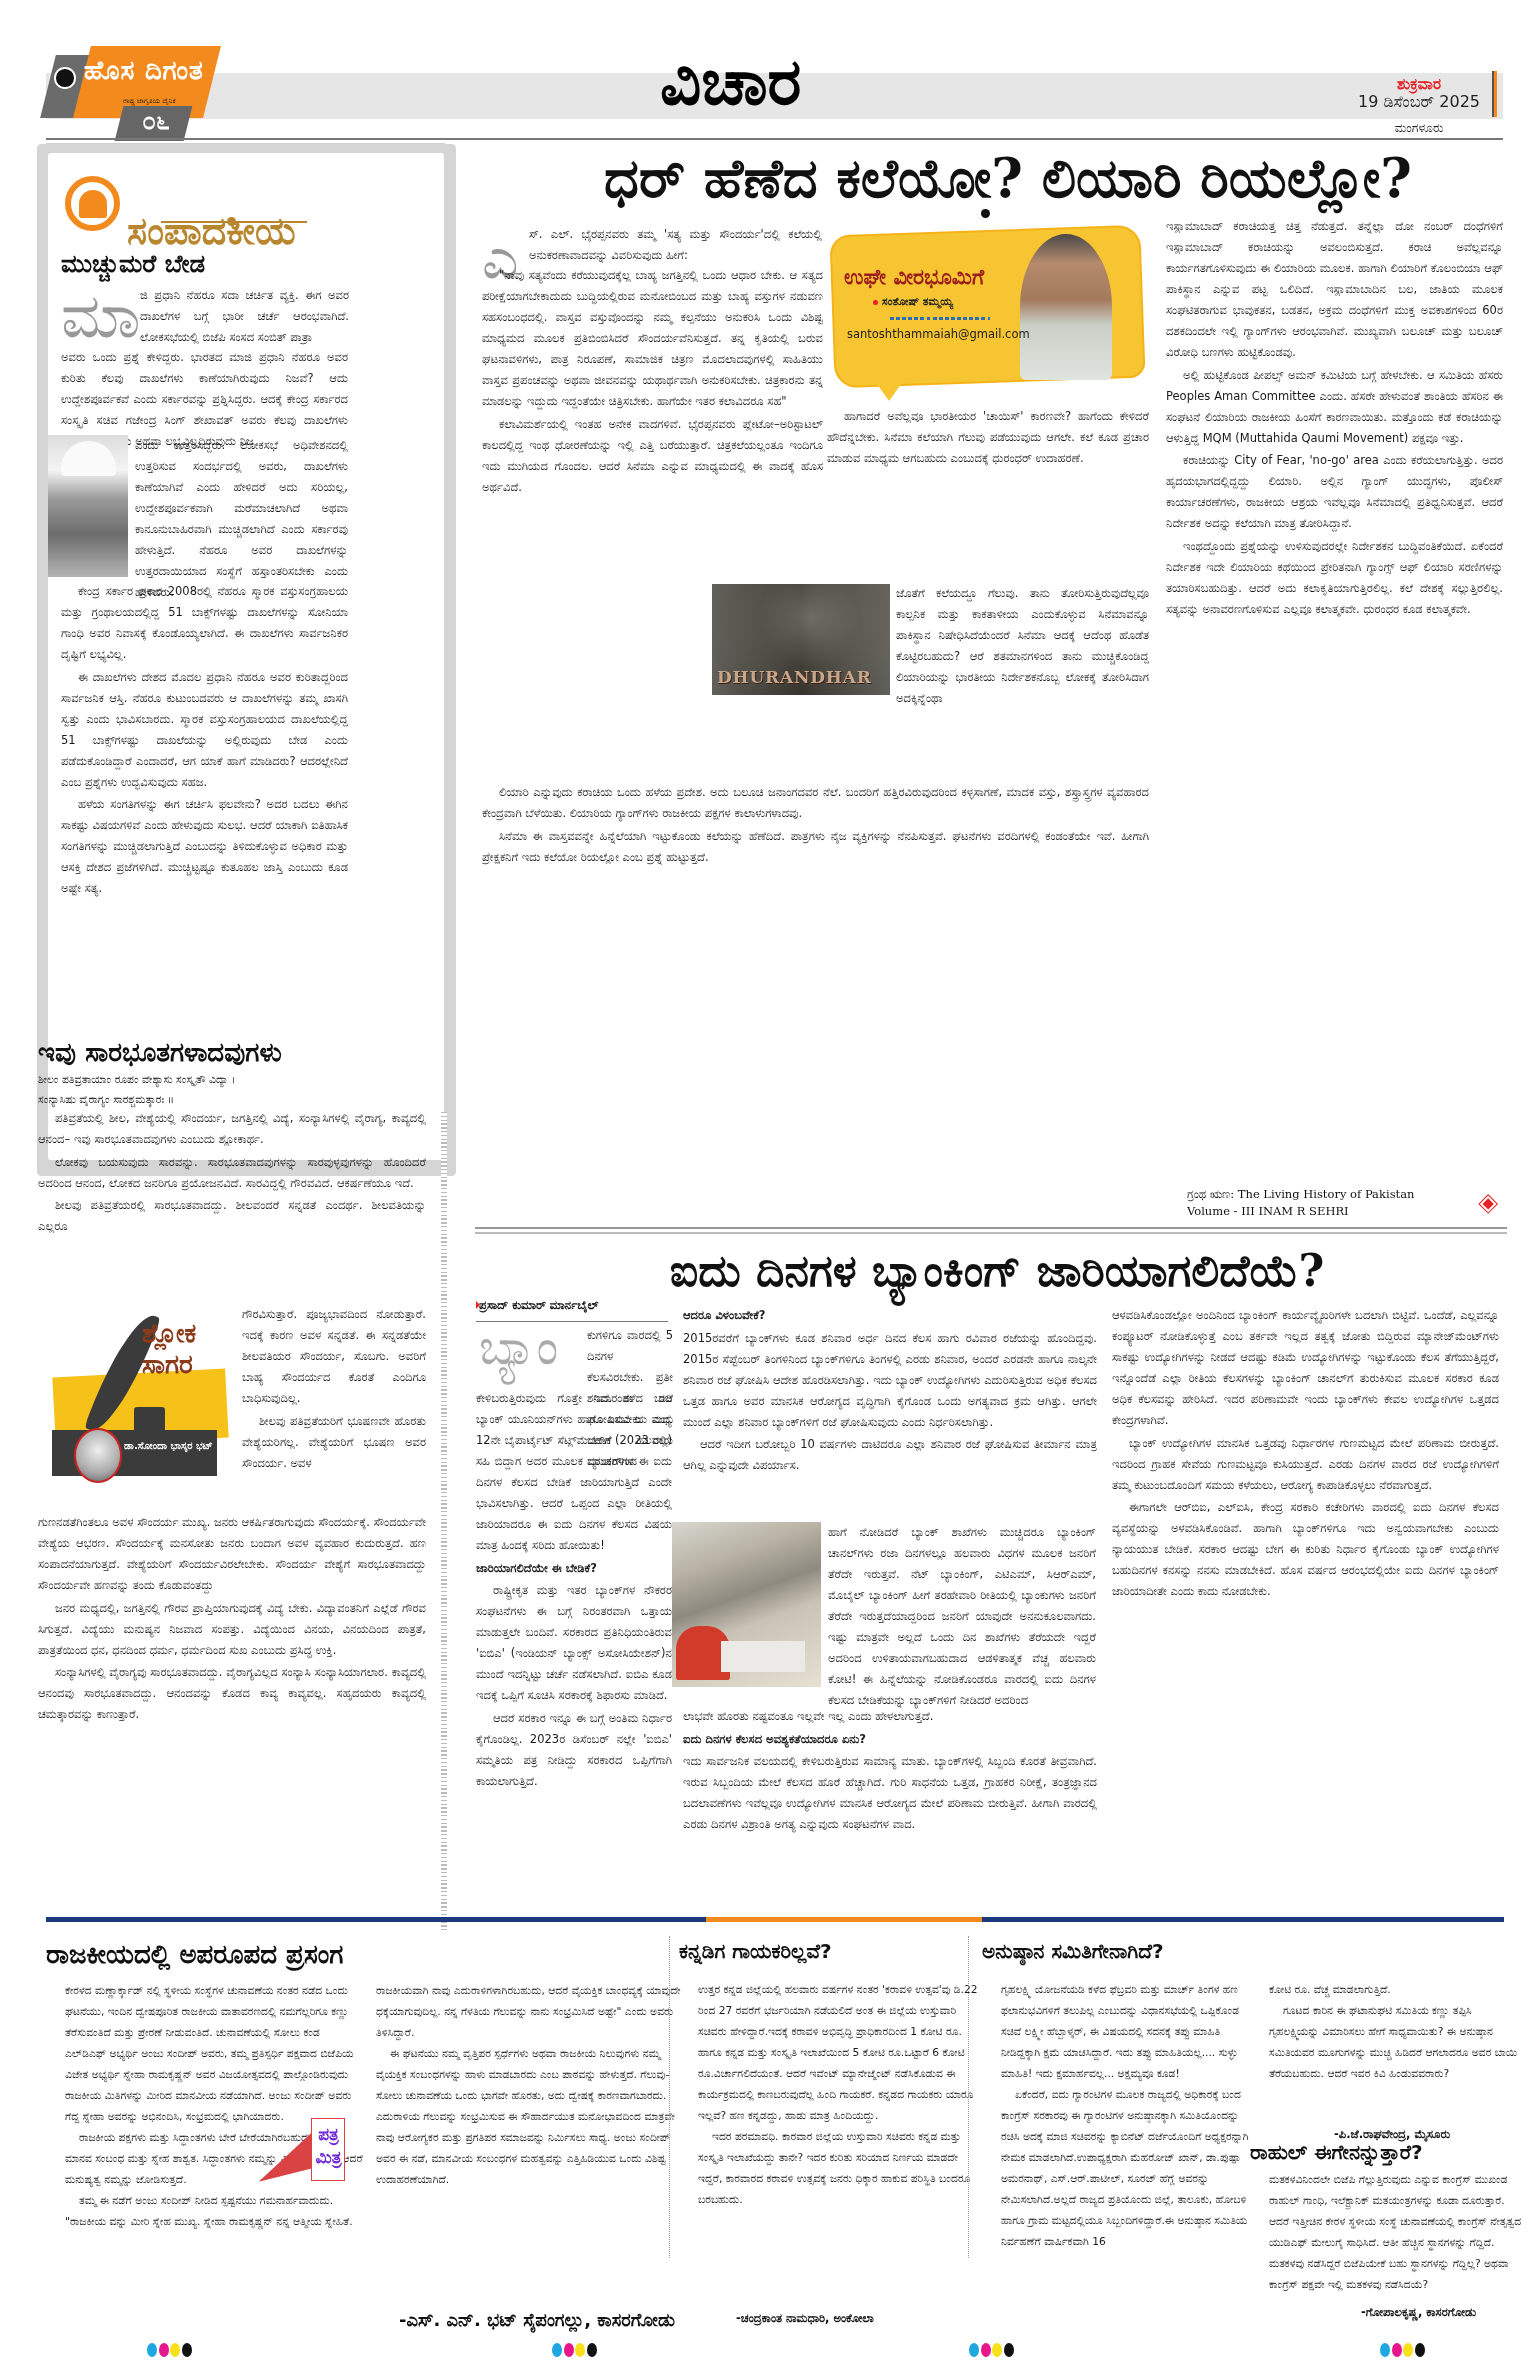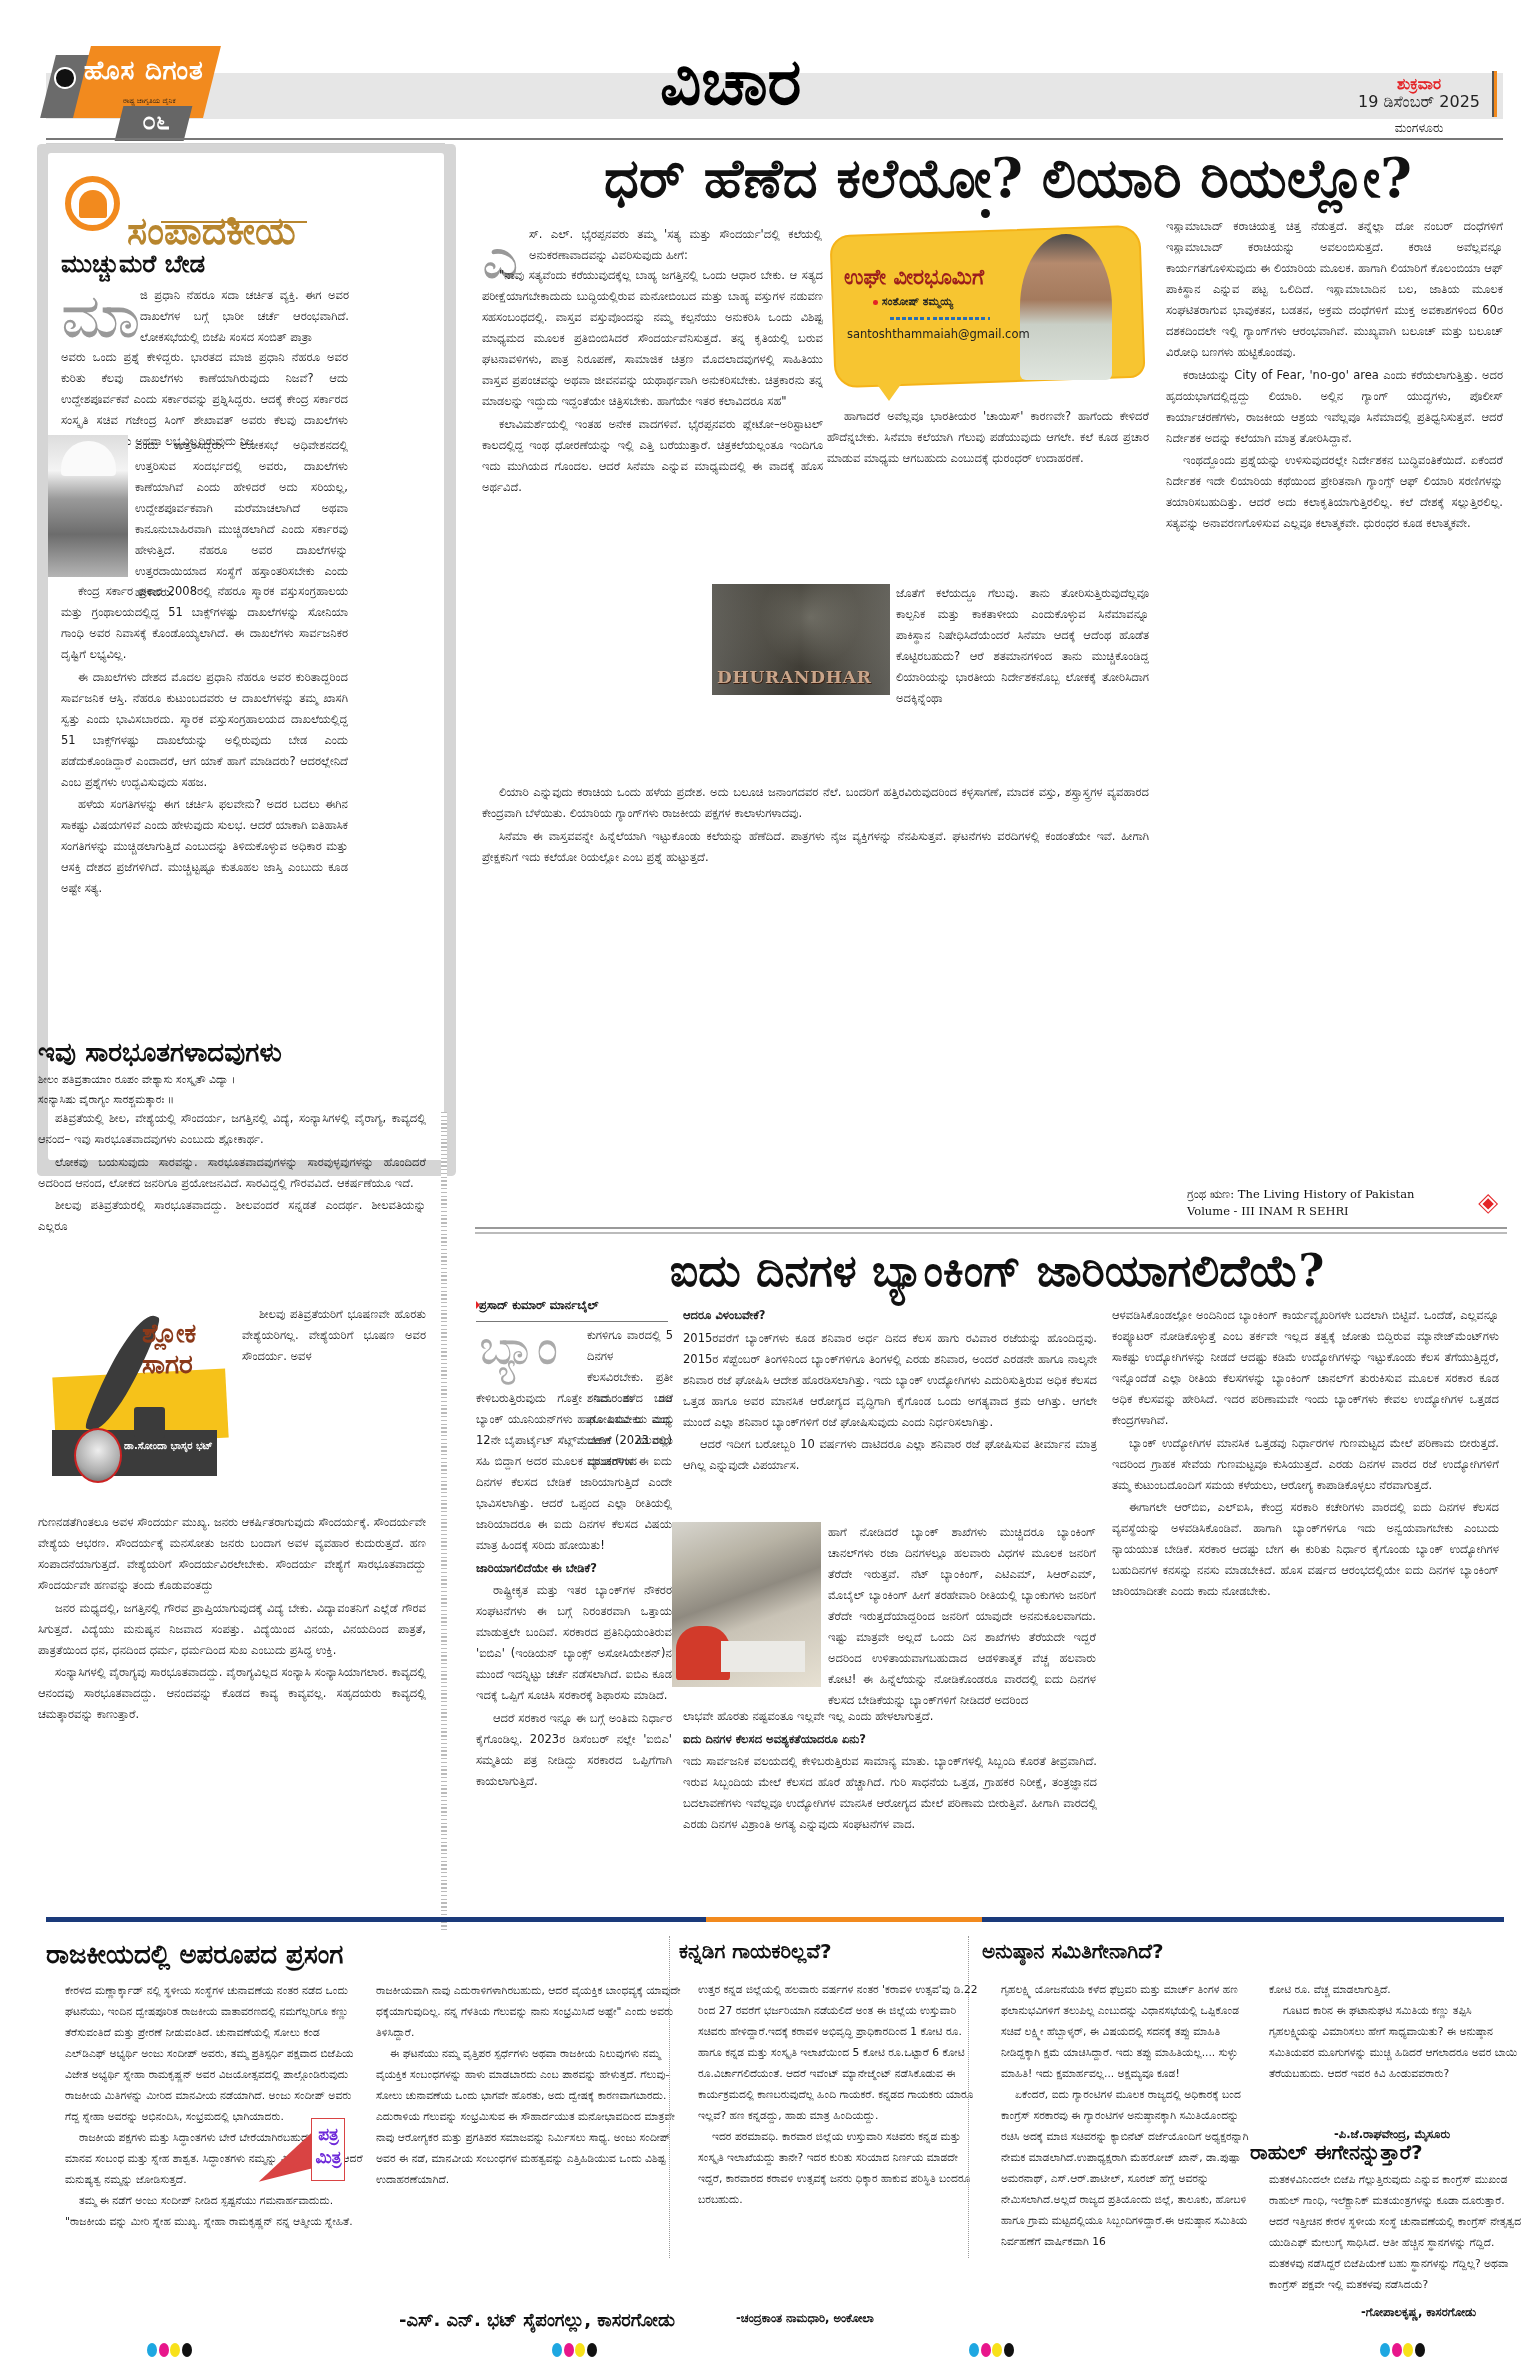--- a/index.html
+++ b/index.html
@@ -193,20 +193,21 @@
   <p>ಶೀಲವು ಪತಿವ್ರತೆಯರಲ್ಲಿ ಸಾರಭೂತವಾದದ್ದು. ಶೀಲವಂದರೆ ಸನ್ನಡತೆ ಎಂದರ್ಥ. ಶೀಲವತಿಯನ್ನು ಎಲ್ಲರೂ</p>
 </div>
 <div class="abs" id="sloka-yellow"></div>
 <div class="abs" id="sloka-dark"></div>
 <div class="abs" id="sloka-feather"></div>
 <div class="abs" id="sloka-ink"></div>
 <div class="abs" id="sloka-badge-title">ಶ್ಲೋಕ ಸಾಗರ</div>
 <div class="abs" id="sloka-author-photo"></div>
 <div class="abs" id="sloka-author">ಡಾ.ಸೋಂದಾ ಭಾಸ್ಕರ ಭಟ್</div>
 <div class="abs body-text" id="sloka-body2">
+  <p class="noindent">ಗೌರವಿಸುತ್ತಾರೆ. ಪೂಜ್ಯಭಾವದಿಂದ ನೋಡುತ್ತಾರೆ. ಇದಕ್ಕೆ ಕಾರಣ ಅವಳ ಸನ್ನಡತೆ. ಈ ಸನ್ನಡತೆಯೇ ಶೀಲವತಿಯರ ಸೌಂದರ್ಯ, ಸೊಬಗು. ಅವರಿಗೆ ಬಾಹ್ಯ ಸೌಂದರ್ಯದ ಕೊರತೆ ಎಂದಿಗೂ ಬಾಧಿಸುವುದಿಲ್ಲ.</p>
   <p>ಶೀಲವು ಪತಿವ್ರತೆಯರಿಗೆ ಭೂಷಣವೇ ಹೊರತು ವೇಶ್ಯೆಯರಿಗಲ್ಲ. ವೇಶ್ಯೆಯರಿಗೆ ಭೂಷಣ ಅವರ ಸೌಂದರ್ಯ. ಅವಳ</p>
 </div>
 <div class="abs body-text" id="sloka-body3">
   <p class="noindent">ಗುಣನಡತೆಗಿಂತಲೂ ಅವಳ ಸೌಂದರ್ಯ ಮುಖ್ಯ. ಜನರು ಆಕರ್ಷಿತರಾಗುವುದು ಸೌಂದರ್ಯಕ್ಕೆ. ಸೌಂದರ್ಯವೇ ವೇಶ್ಯೆಯ ಆಭರಣ. ಸೌಂದರ್ಯಕ್ಕೆ ಮನಸೋತು ಜನರು ಬಂದಾಗ ಅವಳ ವ್ಯವಹಾರ ಕುದುರುತ್ತದೆ. ಹಣ ಸಂಪಾದನೆಯಾಗುತ್ತದೆ. ವೇಶ್ಯೆಯರಿಗೆ ಸೌಂದರ್ಯವಿರಲೇಬೇಕು. ಸೌಂದರ್ಯ ವೇಶ್ಯೆಗೆ ಸಾರಭೂತವಾದದ್ದು ಸೌಂದರ್ಯವೇ ಹಣವನ್ನು ತಂದು ಕೊಡುವಂತದ್ದು</p>
   <p>ಜನರ ಮಧ್ಯದಲ್ಲಿ, ಜಗತ್ತಿನಲ್ಲಿ ಗೌರವ ಪ್ರಾಪ್ತಿಯಾಗುವುದಕ್ಕೆ ವಿದ್ಯೆ ಬೇಕು. ವಿದ್ಯಾವಂತನಿಗೆ ಎಲ್ಲೆಡೆ ಗೌರವ ಸಿಗುತ್ತದೆ. ವಿದ್ಯೆಯು ಮನುಷ್ಯನ ನಿಜವಾದ ಸಂಪತ್ತು. ವಿದ್ಯೆಯಿಂದ ವಿನಯ, ವಿನಯದಿಂದ ಪಾತ್ರತೆ, ಪಾತ್ರತೆಯಿಂದ ಧನ, ಧನದಿಂದ ಧರ್ಮ, ಧರ್ಮದಿಂದ ಸುಖ ಎಂಬುದು ಪ್ರಸಿದ್ಧ ಉಕ್ತಿ.</p>
   <p>ಸಂನ್ಯಾಸಿಗಳಲ್ಲಿ ವೈರಾಗ್ಯವು ಸಾರಭೂತವಾದದ್ದು. ವೈರಾಗ್ಯವಿಲ್ಲದ ಸಂನ್ಯಾಸಿ ಸಂನ್ಯಾಸಿಯಾಗಲಾರ. ಕಾವ್ಯದಲ್ಲಿ ಆನಂದವು ಸಾರಭೂತವಾದದ್ದು. ಆನಂದವನ್ನು ಕೊಡದ ಕಾವ್ಯ ಕಾವ್ಯವಲ್ಲ. ಸಹೃದಯರು ಕಾವ್ಯದಲ್ಲಿ ಚಮತ್ಕಾರವನ್ನು ಕಾಣುತ್ತಾರೆ.</p>
 </div>
 <div class="abs" id="sloka-side-rule"></div>
 
 <div class="abs serif-head" id="main-headline">ಧರ್ ಹೆಣೆದ ಕಲೆಯೋ? ಲಿಯಾರಿ ರಿಯಲ್ಲೋ?</div>
@@ -237,20 +238,21 @@
 <div class="abs" id="dhurandhar-text">DHURANDHAR</div>
 <div class="abs body-text" id="main-col2b">
   <p class="noindent">ಜೊತೆಗೆ ಕಲೆಯದ್ದೂ ಗೆಲುವು. ತಾನು ತೋರಿಸುತ್ತಿರುವುದೆಲ್ಲವೂ ಕಾಲ್ಪನಿಕ ಮತ್ತು ಕಾಕತಾಳೀಯ ಎಂದುಕೊಳ್ಳುವ ಸಿನೆಮಾವನ್ನೂ ಪಾಕಿಸ್ಥಾನ ನಿಷೇಧಿಸಿದೆಯೆಂದರೆ ಸಿನೆಮಾ ಆದಕ್ಕೆ ಆದೆಂಥ ಹೊಡೆತ ಕೊಟ್ಟಿರಬಹುದು? ಆರೆ ಶತಮಾನಗಳಿಂದ ತಾನು ಮುಚ್ಚಿಕೊಂಡಿದ್ದ ಲಿಯಾರಿಯನ್ನು ಭಾರತೀಯ ನಿರ್ದೇಶಕನೊಬ್ಬ ಲೋಕಕ್ಕೆ ತೋರಿಸಿದಾಗ ಅದಕ್ಕಿನ್ನೆಂಥಾ</p>
 </div>
 <div class="abs body-text" id="main-col-lower" style="top:782px">
   <p>ಲಿಯಾರಿ ಎನ್ನುವುದು ಕರಾಚಿಯ ಒಂದು ಹಳೆಯ ಪ್ರದೇಶ. ಅದು ಬಲೂಚಿ ಜನಾಂಗದವರ ನೆಲೆ. ಬಂದರಿಗೆ ಹತ್ತಿರವಿರುವುದರಿಂದ ಕಳ್ಳಸಾಗಣೆ, ಮಾದಕ ವಸ್ತು, ಶಸ್ತ್ರಾಸ್ತ್ರಗಳ ವ್ಯವಹಾರದ ಕೇಂದ್ರವಾಗಿ ಬೆಳೆಯಿತು. ಲಿಯಾರಿಯ ಗ್ಯಾಂಗ್‌ಗಳು ರಾಜಕೀಯ ಪಕ್ಷಗಳ ಕಾಲಾಳುಗಳಾದವು.</p>
   <p>ಸಿನೆಮಾ ಈ ವಾಸ್ತವವನ್ನೇ ಹಿನ್ನೆಲೆಯಾಗಿ ಇಟ್ಟುಕೊಂಡು ಕಲೆಯನ್ನು ಹೆಣೆದಿದೆ. ಪಾತ್ರಗಳು ನೈಜ ವ್ಯಕ್ತಿಗಳನ್ನು ನೆನಪಿಸುತ್ತವೆ. ಘಟನೆಗಳು ವರದಿಗಳಲ್ಲಿ ಕಂಡಂತೆಯೇ ಇವೆ. ಹೀಗಾಗಿ ಪ್ರೇಕ್ಷಕನಿಗೆ ಇದು ಕಲೆಯೋ ರಿಯಲ್ಲೋ ಎಂಬ ಪ್ರಶ್ನೆ ಹುಟ್ಟುತ್ತದೆ.</p>
 </div>
 <div class="abs body-text" id="main-col3">
   <p class="noindent">ಇಸ್ಲಾಮಾಬಾದ್ ಕರಾಚಿಯತ್ತ ಚಿತ್ತ ನೆಡುತ್ತದೆ. ತನ್ನೆಲ್ಲಾ ದೋ ನಂಬರ್ ದಂಧೆಗಳಿಗೆ ಇಸ್ಲಾಮಾಬಾದ್ ಕರಾಚಿಯನ್ನು ಅವಲಂಬಿಸುತ್ತದೆ. ಕರಾಚಿ ಅವೆಲ್ಲವನ್ನೂ ಕಾರ್ಯಗತಗೊಳಿಸುವುದು ಈ ಲಿಯಾರಿಯ ಮೂಲಕ. ಹಾಗಾಗಿ ಲಿಯಾರಿಗೆ ಕೊಲಂಬಿಯಾ ಆಫ್ ಪಾಕಿಸ್ಥಾನ ಎನ್ನುವ ಪಟ್ಟ ಒಲಿದಿದೆ. ಇಸ್ಲಾಮಾಬಾದಿನ ಬಲ, ಜಾತಿಯ ಮೂಲಕ ಸಂಘಟಿತರಾಗುವ ಭಾವುಕತನ, ಬಡತನ, ಅಕ್ರಮ ದಂಧೆಗಳಿಗೆ ಮುಕ್ತ ಅವಕಾಶಗಳಿಂದ 60ರ ದಶಕದಿಂದಲೇ ಇಲ್ಲಿ ಗ್ಯಾಂಗ್‌ಗಳು ಆರಂಭವಾಗಿವೆ. ಮುಖ್ಯವಾಗಿ ಬಲೂಚ್ ಮತ್ತು ಬಲೂಚ್ ವಿರೋಧಿ ಬಣಗಳು ಹುಟ್ಟಿಕೊಂಡವು.</p>
+  <p>ಅಲ್ಲಿ ಹುಟ್ಟಿಕೊಂಡ ಪೀಪಲ್ಸ್ ಅಮನ್ ಕಮಿಟಿಯ ಬಗ್ಗೆ ಹೇಳಬೇಕು. ಆ ಸಮಿತಿಯ ಹೆಸರು Peoples Aman Committee ಎಂದು. ಹೆಸರೇ ಹೇಳುವಂತೆ ಶಾಂತಿಯ ಹೆಸರಿನ ಈ ಸಂಘಟನೆ ಲಿಯಾರಿಯ ರಾಜಕೀಯ ಹಿಂಸೆಗೆ ಕಾರಣವಾಯಿತು. ಮತ್ತೊಂದು ಕಡೆ ಕರಾಚಿಯನ್ನು ಆಳುತ್ತಿದ್ದ MQM (Muttahida Qaumi Movement) ಪಕ್ಷವೂ ಇತ್ತು.</p>
   <p>ಕರಾಚಿಯನ್ನು City of Fear, 'no-go' area ಎಂದು ಕರೆಯಲಾಗುತ್ತಿತ್ತು. ಅದರ ಹೃದಯಭಾಗದಲ್ಲಿದ್ದದ್ದು ಲಿಯಾರಿ. ಅಲ್ಲಿನ ಗ್ಯಾಂಗ್ ಯುದ್ಧಗಳು, ಪೊಲೀಸ್ ಕಾರ್ಯಾಚರಣೆಗಳು, ರಾಜಕೀಯ ಆಶ್ರಯ ಇವೆಲ್ಲವೂ ಸಿನೆಮಾದಲ್ಲಿ ಪ್ರತಿಧ್ವನಿಸುತ್ತವೆ. ಆದರೆ ನಿರ್ದೇಶಕ ಅದನ್ನು ಕಲೆಯಾಗಿ ಮಾತ್ರ ತೋರಿಸಿದ್ದಾನೆ.</p>
   <p>ಇಂಥದ್ದೊಂದು ಪ್ರಶ್ನೆಯನ್ನು ಉಳಿಸುವುದರಲ್ಲೇ ನಿರ್ದೇಶಕನ ಬುದ್ಧಿವಂತಿಕೆಯಿದೆ. ಏಕೆಂದರೆ ನಿರ್ದೇಶಕ ಇದೇ ಲಿಯಾರಿಯ ಕಥೆಯಿಂದ ಪ್ರೇರಿತನಾಗಿ ಗ್ಯಾಂಗ್ಸ್ ಆಫ್ ಲಿಯಾರಿ ಸರಣಿಗಳನ್ನು ತಯಾರಿಸಬಹುದಿತ್ತು. ಆದರೆ ಅದು ಕಲಾಕೃತಿಯಾಗುತ್ತಿರಲಿಲ್ಲ. ಕಲೆ ದೇಶಕ್ಕೆ ಸಲ್ಲುತ್ತಿರಲಿಲ್ಲ. ಸತ್ಯವನ್ನು ಅನಾವರಣಗೊಳಿಸುವ ಎಲ್ಲವೂ ಕಲಾತ್ಮಕವೇ. ಧುರಂಧರ ಕೂಡ ಕಲಾತ್ಮಕವೇ.</p>
 </div>
 <div class="abs" id="book-credit">
   <span>ಗ್ರಂಥ ಋಣ:</span>
   <span>The Living History of Pakistan</span><br>
   <span>Volume - III INAM R SEHRI</span>
 </div>
 <div class="abs" id="end-mark"></div>
 

